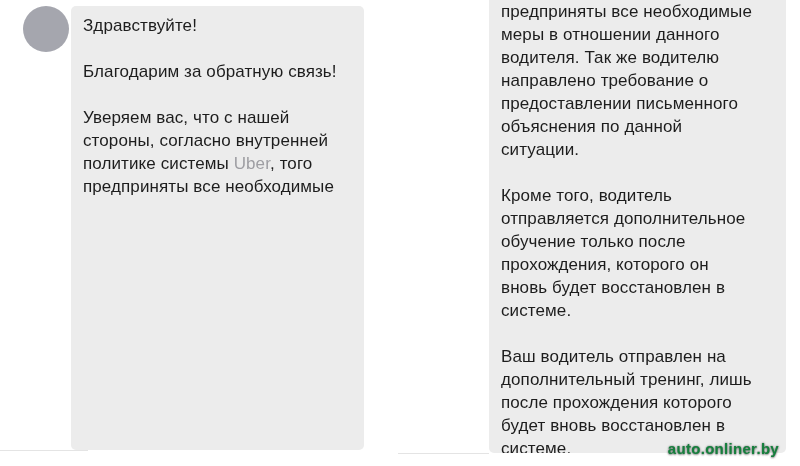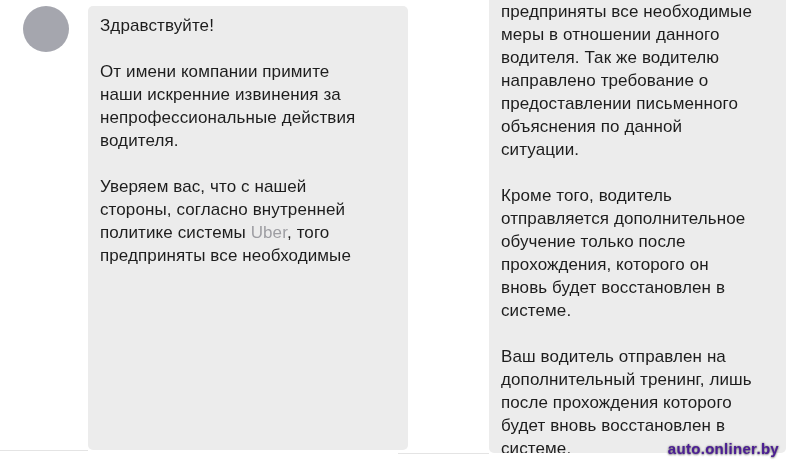--- a/index.html
+++ b/index.html
@@ -34,55 +34,52 @@
     letter-spacing: 0.1px;
     color: var(--text, #1d1d1d);
     overflow: hidden;
   }
   .bubble p {
     white-space: pre-line;
     margin: 0 0 23px 0;
   }
   .bubble p:last-child { margin-bottom: 0; }
   .bubble .muted { color: var(--uber-muted, #9e9ea3); }
-  .bubble-left  { left: 88px;  top: 6px;  width: 320px; height: 444px; }
+  .bubble-left  { left: 71px;  top: 6px;  width: 293px; height: 444px; }
   .bubble-right { left: 489px; top: -8px; width: 297px; height: 461px; }
   .sep {
     position: absolute;
     height: 1px;
     background: var(--separator, #e4e4e4);
   }
   .sep-left  { left: 0;   top: 450px; width: 88px; }
   .sep-right { left: 398px; top: 453px; width: 91px; }
   .watermark {
     position: absolute;
     right: 21px;
     bottom: 9px;
     font-size: 15px;
     font-weight: bold;
     letter-spacing: 0.3px;
-    color: #4c1d95;
+    color: #15803d;
     text-shadow:
       0 0 2px rgba(105,105,105,0.95),
       0 1px 2px rgba(105,105,105,0.65);
   }
 </style>
 </head>
 <body>
 
 <div class="screen">
 
   <div class="col-left">
     <div class="avatar"></div>
     <div class="bubble bubble-left">
         <p><span>Здравствуйте!</span></p>
-        <p><span>От имени компании примите
-наши искренние извинения за
-непрофессиональные действия
-водителя.</span></p>
+        <p><span>Благодарим за обратную связь!</span></p>
         <p><span>Уверяем вас, что с нашей
 стороны, согласно внутренней
 политике системы </span><span class="muted">Uber</span><span>, того
 предприняты все необходимые</span></p>
       </div>
     <div class="sep sep-left"></div>
   </div>
 
   <div class="col-right">
     <div class="bubble bubble-right">

